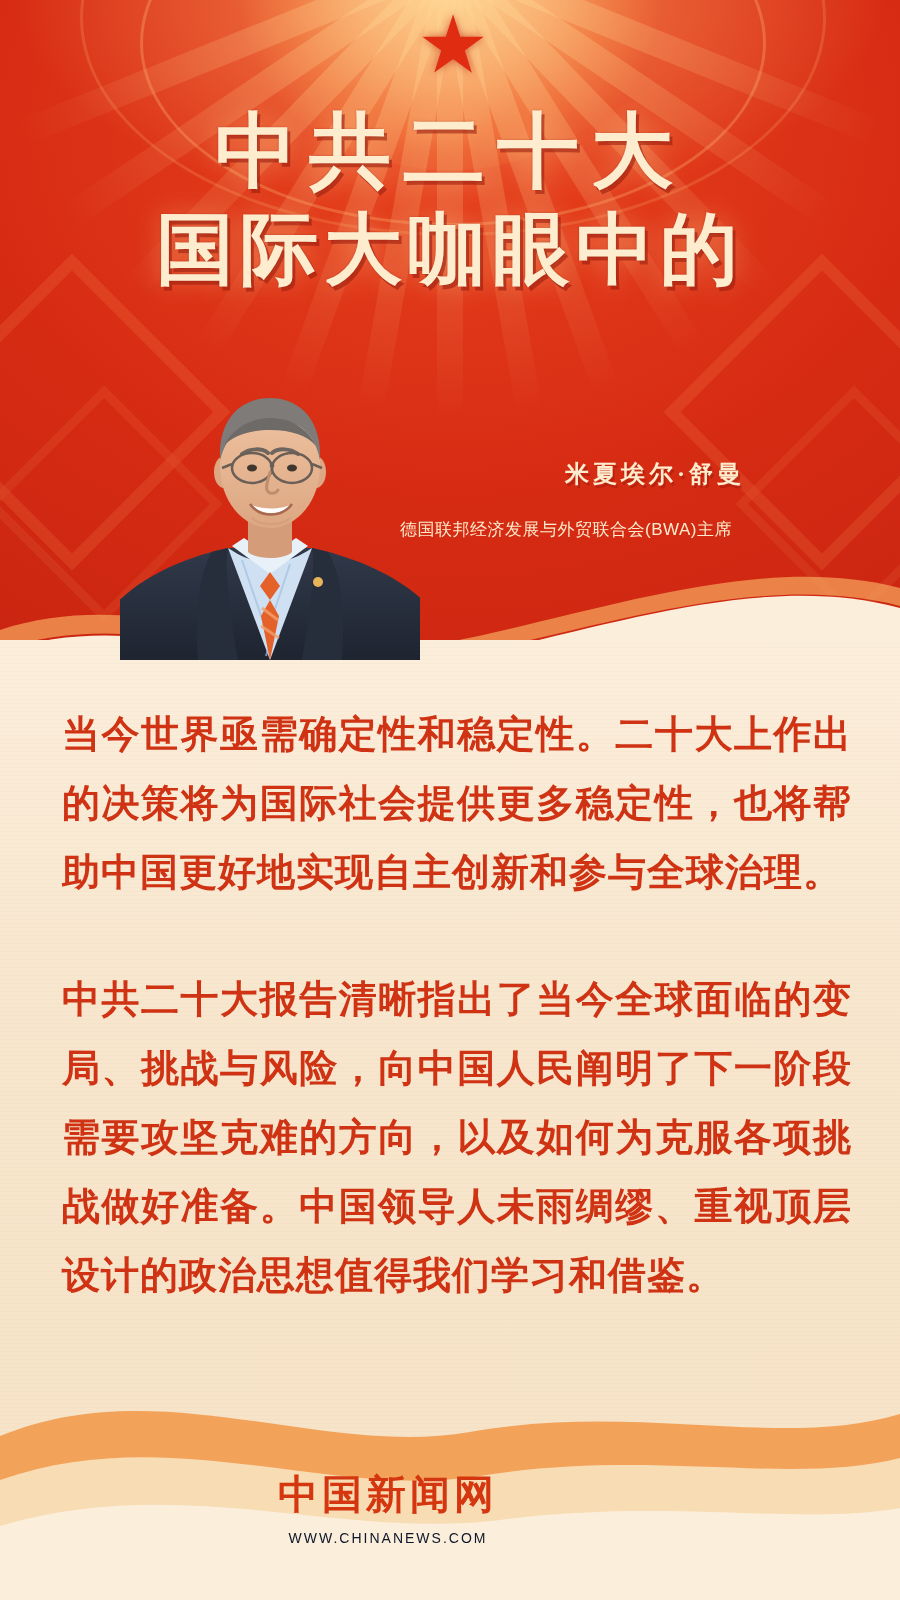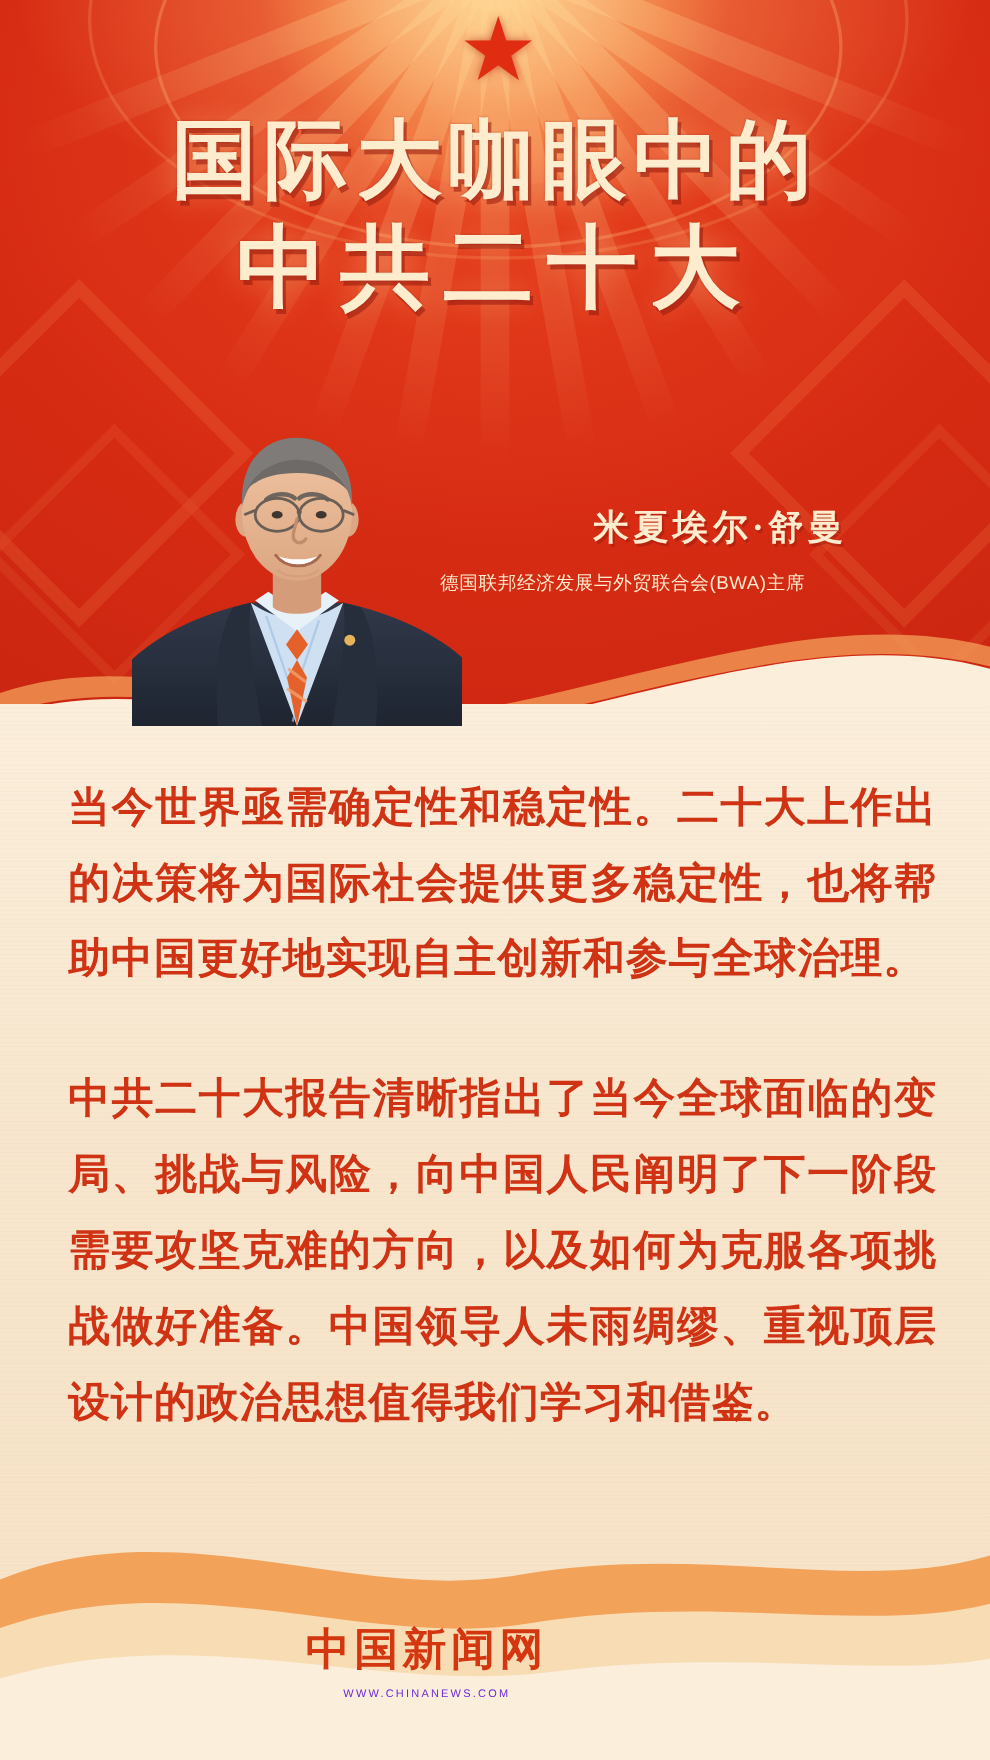--- a/index.html
+++ b/index.html
@@ -135,21 +135,21 @@
   .portrait svg { display: block; }
 
   
   .person-name {
     position: absolute;
     left: 440px; top: 458px;
     width: 430px;
     text-align: center;
     font-family: "Liberation Serif", "DejaVu Serif", serif;
     font-weight: bold;
-    font-size: 32px;
+    font-size: 24px;
     letter-spacing: 4px;
     color: #fdeccd;
     text-shadow: 2px 3px 0 rgba(150,25,12,0.45);
     z-index: 7;
   }
   .person-role {
     position: absolute;
     left: 400px; top: 518px;
     width: 480px;
     text-align: left;
@@ -204,23 +204,23 @@
   }
   .logo-cn {
     font-family: "Liberation Serif", "DejaVu Serif", serif;
     font-weight: bold;
     font-size: 40px;
     letter-spacing: 4px;
     color: #d4370f;
   }
   .logo-url {
     margin-top: 8px;
-    font-size: 10px;
+    font-size: 14px;
     letter-spacing: 2px;
-    color: #6d28d9;
+    color: #0f172a;
   }
 </style>
 </head>
 <body>
 
 <div class="poster">
 
   <div class="top-red">
     <div class="glow-top"></div>
     <div class="rays">
@@ -244,22 +244,22 @@
     <div class="deco-left"></div>
     <div class="deco-right"></div>
 
     <svg class="wave-top" viewBox="0 0 900 160" preserveAspectRatio="none">
       <path d="M0,92 C150,40 300,130 450,100 C600,70 760,10 900,48 L900,160 L0,160 Z" fill="#fbeedb"></path>
       <path d="M0,70 C150,20 300,112 450,82 C600,52 760,-8 900,28 L900,46 C760,10 600,68 450,98 C300,128 150,38 0,90 Z" fill="#f4a05a" opacity="0.75"></path>
     </svg>
   </div>
 
   <div class="title-block">
+    <div class="title-line title-line-2">中共二十大</div>
     <div class="title-line title-line-1">国际大咖眼中的</div>
-    <div class="title-line title-line-2">中共二十大</div>
   </div>
 
   <div class="portrait">
     <svg width="300" height="300" viewBox="0 0 300 300">
       <defs>
         <clipPath id="pclip">
           <rect x="0" y="0" width="300" height="300" rx="0"></rect>
         </clipPath>
         <linearGradient id="suitg" x1="0" y1="0" x2="0" y2="1">
           <stop offset="0%" stop-color="#2b3murky"></stop>

